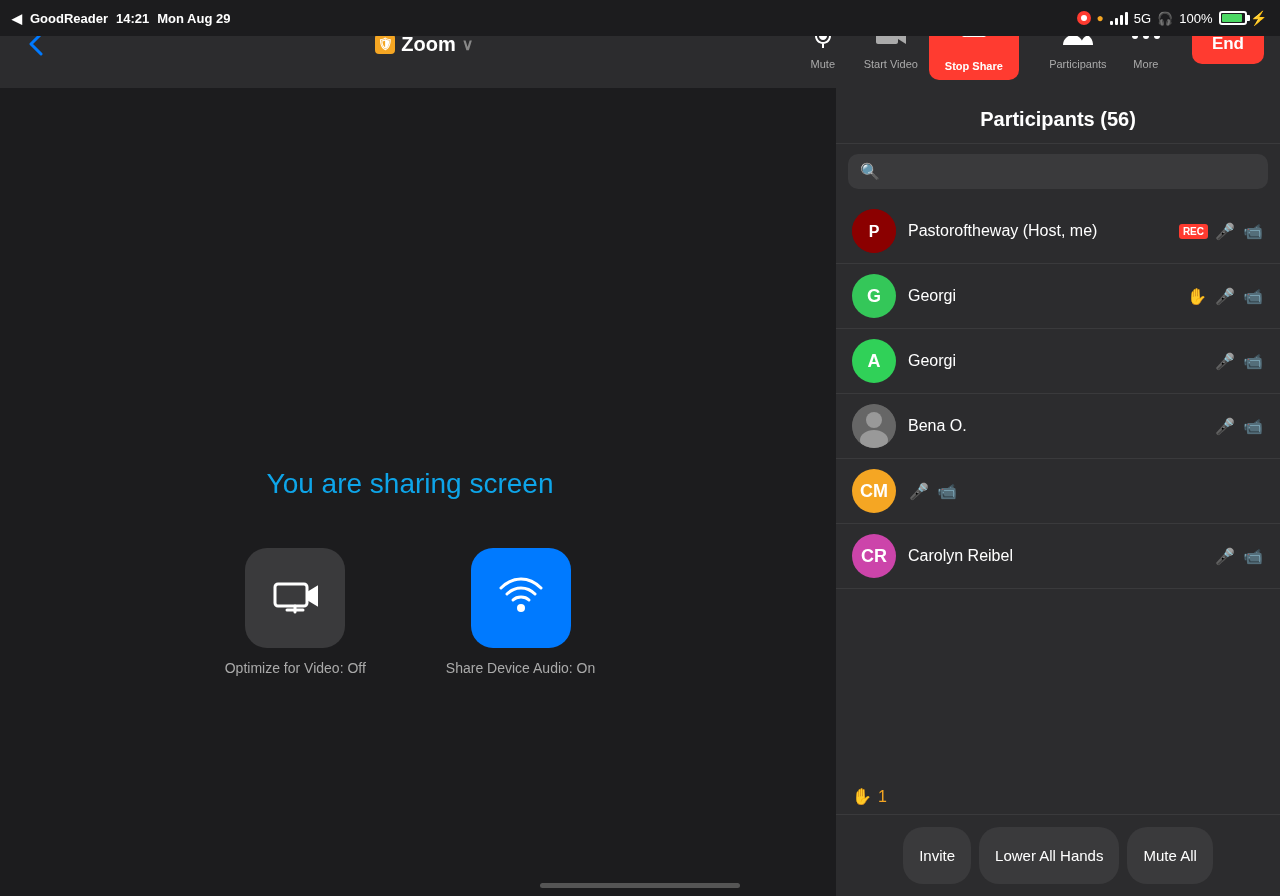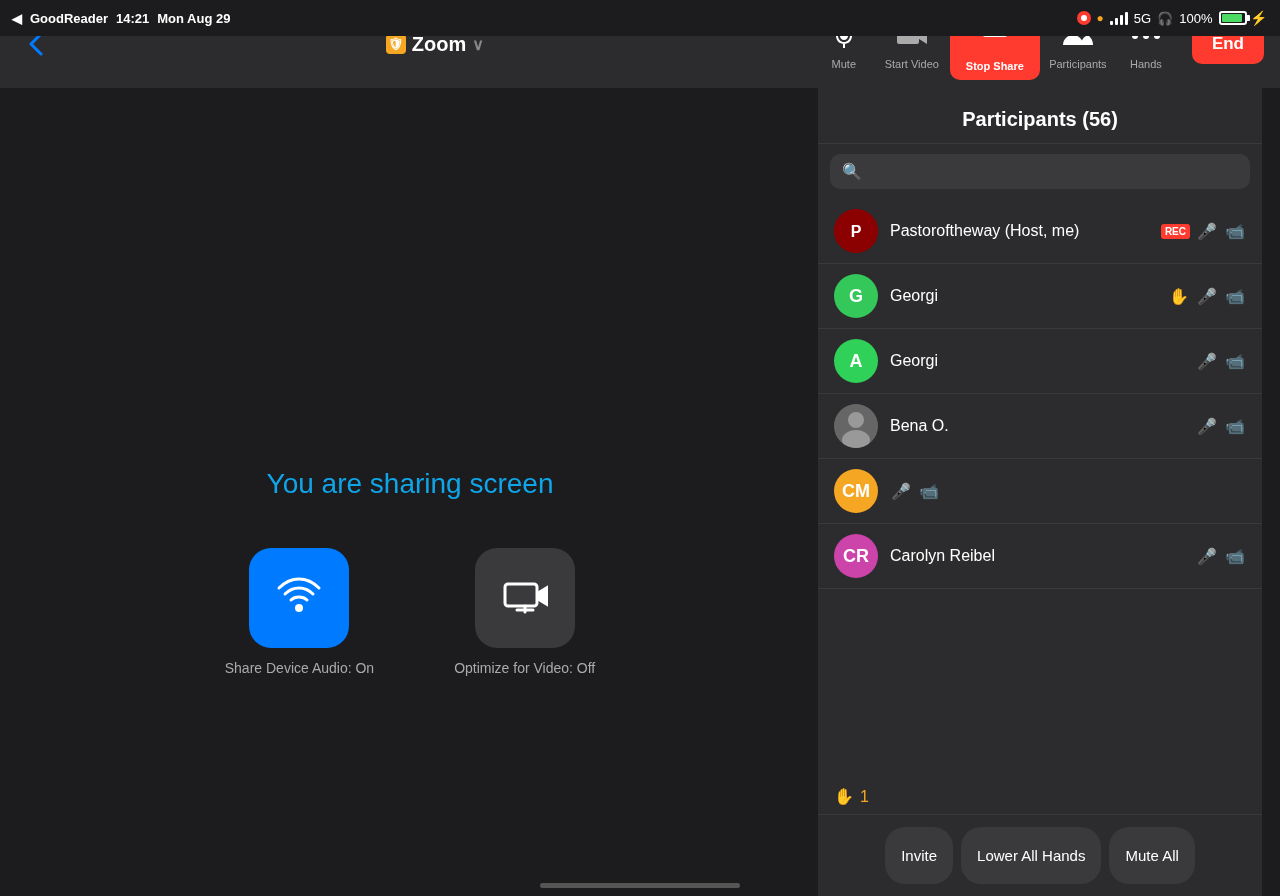--- a/index.html
+++ b/index.html
@@ -330,21 +330,21 @@
       width: 200px;
       height: 5px;
       background: #555;
       border-radius: 3px;
     }
 
     
     .participants-panel {
       position: absolute;
       top: 88px;
-      right: 18px;
+      right: 0;
       width: 444px;
       bottom: 0;
       background: #2c2c2e;
       display: flex;
       flex-direction: column;
     }
     .participants-header {
       padding: 20px 16px 12px;
       text-align: center;
       font-size: 20px;
@@ -537,21 +537,21 @@
       <div class="stop-share-icon">
         <svg width="28" height="24" viewBox="0 0 28 24" fill="white">
           <rect x="2" y="2" width="24" height="18" rx="2" fill="white"></rect>
           <line x1="6" y1="6" x2="22" y2="18" stroke="#ff3b30" stroke-width="3"></line>
           <line x1="22" y1="6" x2="6" y2="18" stroke="#ff3b30" stroke-width="3"></line>
         </svg>
       </div>
       <span class="stop-share-label">Stop Share</span>
     </div>
 
-    <div class="toolbar-btn" style="position:relative;">
+    <div class="toolbar-btn" style="position:relative;margin-left:21px;">
       <div class="toolbar-btn-icon">
         <svg width="34" height="26" viewBox="0 0 34 26" fill="white">
           <circle cx="12" cy="8" r="5"></circle>
           <path d="M2 22c0-5.5 4.5-10 10-10s10 4.5 10 10H2z"></path>
           <circle cx="24" cy="7" r="4"></circle>
           <path d="M20 22c0-4.4 2.7-8.2 6.5-9.7C29.8 13.9 32 17.7 32 22h-12z"></path>
         </svg>
       </div>
       <span class="badge">56</span>
       <span class="toolbar-btn-label">Participants</span>
@@ -559,21 +559,21 @@
 
     <div class="toolbar-btn" style="position:relative;">
       <div class="toolbar-btn-icon">
         <svg width="30" height="8" viewBox="0 0 30 8" fill="white">
           <circle cx="4" cy="4" r="3"></circle>
           <circle cx="15" cy="4" r="3"></circle>
           <circle cx="26" cy="4" r="3"></circle>
         </svg>
       </div>
       <span class="badge">45</span>
-      <span class="toolbar-btn-label">Hands</span>
+      <span class="toolbar-btn-label">More</span>
     </div>
 
     <button class="end-btn">End</button>
   </div>
 </div>
 
 <div class="rec-badge">
   <div class="rec-dot"></div>
   <span>REC</span>
 </div>
@@ -584,44 +584,44 @@
       <path d="M18 2L30 12L18 22M18 22L30 32L18 42M18 2V42M6 12L18 22L6 32"></path>
     </svg>
   </div>
   <span class="bluetooth-label">Bluetooth</span>
 </div>
 
 <div class="main-content">
   <div class="sharing-text">You are sharing screen</div>
 
   <div class="share-options">
+
+    <div class="share-option">
+      <div class="share-option-icon share-option-video">
+        <svg width="56" height="56" viewBox="0 0 56 56" fill="none">
+          <rect x="8" y="14" width="32" height="22" rx="3" stroke="white" stroke-width="3" fill="none"></rect>
+          <path d="M40 23l10-6v18l-10-6V23z" stroke="white" stroke-width="2" fill="white"></path>
+          <line x1="20" y1="40" x2="36" y2="40" stroke="white" stroke-width="3" stroke-linecap="round"></line>
+          <line x1="28" y1="36" x2="28" y2="42" stroke="white" stroke-width="3" stroke-linecap="round"></line>
+        </svg>
+      </div>
+      <span class="share-option-label">Optimize for Video: Off</span>
+    </div>
 
     <div class="share-option">
       <div class="share-option-icon share-option-audio">
         <svg width="56" height="56" viewBox="0 0 56 56" fill="none">
           <circle cx="28" cy="38" r="4" fill="white"></circle>
           <path d="M20 30c2-2 4.7-3 8-3s6 1 8 3" stroke="white" stroke-width="3" stroke-linecap="round" fill="none"></path>
           <path d="M14 24c4-4 8.7-6 14-6s10 2 14 6" stroke="white" stroke-width="3" stroke-linecap="round" fill="none"></path>
           <path d="M8 18c6-6 13.3-9 20-9s14 3 20 9" stroke="white" stroke-width="3" stroke-linecap="round" fill="none"></path>
         </svg>
       </div>
       <span class="share-option-label">Share Device Audio: On</span>
     </div>
-
-    <div class="share-option">
-      <div class="share-option-icon share-option-video">
-        <svg width="56" height="56" viewBox="0 0 56 56" fill="none">
-          <rect x="8" y="14" width="32" height="22" rx="3" stroke="white" stroke-width="3" fill="none"></rect>
-          <path d="M40 23l10-6v18l-10-6V23z" stroke="white" stroke-width="2" fill="white"></path>
-          <line x1="20" y1="40" x2="36" y2="40" stroke="white" stroke-width="3" stroke-linecap="round"></line>
-          <line x1="28" y1="36" x2="28" y2="42" stroke="white" stroke-width="3" stroke-linecap="round"></line>
-        </svg>
-      </div>
-      <span class="share-option-label">Optimize for Video: Off</span>
-    </div>
   </div>
 </div>
 
 <div class="participants-panel">
   <div class="participants-header">
     <span>Participants (56)</span>
   </div>
 
   <div class="search-bar">
     <span class="search-icon">🔍</span>

